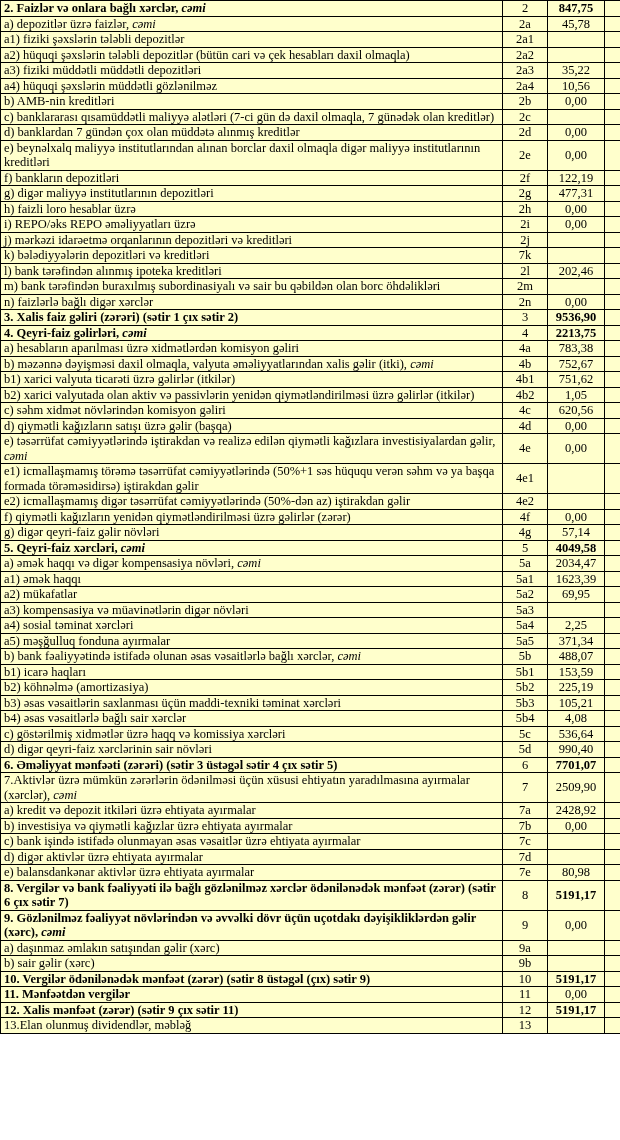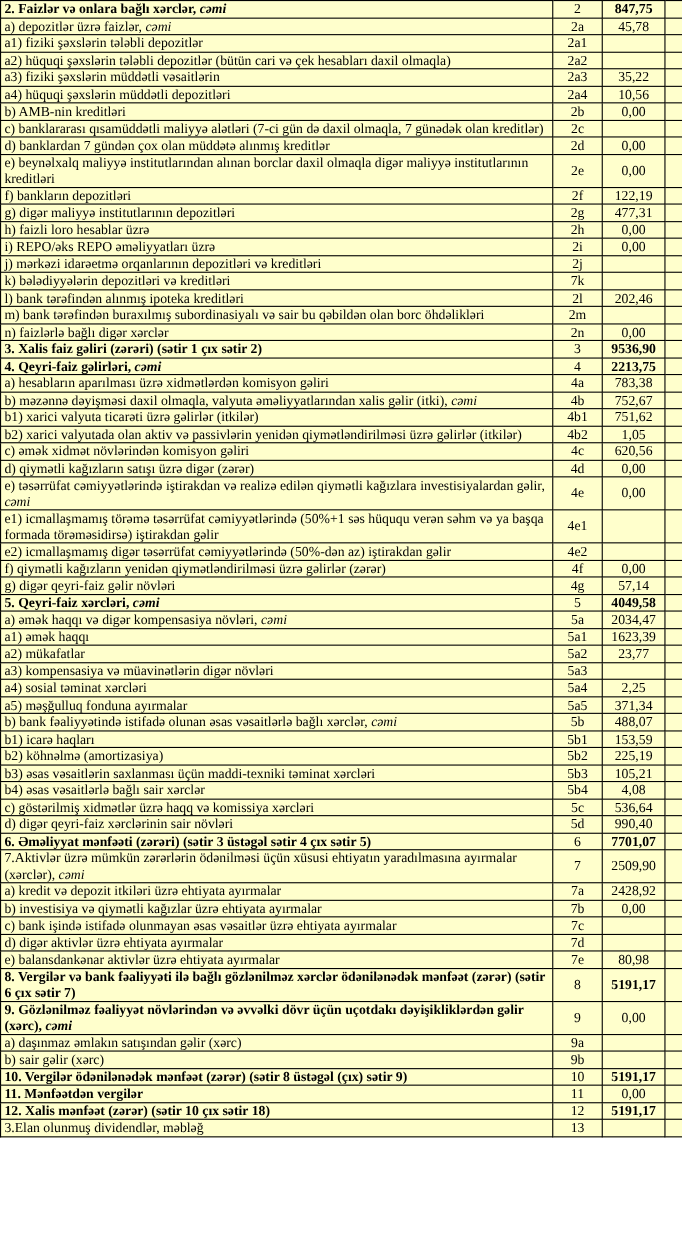--- a/index.html
+++ b/index.html
@@ -66,27 +66,27 @@
           <td class="val"></td>
           <td class="extra"></td>
         </tr>
         <tr>
           <td class="lbl ind2">a2) hüquqi şəxslərin tələbli depozitlər (bütün cari və çek hesabları daxil olmaqla)</td>
           <td class="code">2a2</td>
           <td class="val"></td>
           <td class="extra"></td>
         </tr>
         <tr>
-          <td class="lbl ind2">a3) fiziki şəxslərin müddətli vəsaitlərin</td>
+          <td class="lbl ind2">a3) fiziki müddətli müddətli depozitləri</td>
           <td class="code">2a3</td>
           <td class="val">35,22</td>
           <td class="extra"></td>
         </tr>
         <tr>
-          <td class="lbl ind2">a4) hüquqi şəxslərin müddətli depozitləri</td>
+          <td class="lbl ind2">a4) hüquqi şəxslərin müddətli gözlənilməz</td>
           <td class="code">2a4</td>
           <td class="val">10,56</td>
           <td class="extra"></td>
         </tr>
         <tr>
           <td class="lbl ind1">b) AMB-nin kreditləri</td>
           <td class="code">2b</td>
           <td class="val">0,00</td>
           <td class="extra"></td>
         </tr>
@@ -192,27 +192,27 @@
           <td class="val">751,62</td>
           <td class="extra"></td>
         </tr>
         <tr>
           <td class="lbl ind2">b2) xarici valyutada olan aktiv və passivlərin yenidən qiymətləndirilməsi üzrə gəlirlər (itkilər)</td>
           <td class="code">4b2</td>
           <td class="val">1,05</td>
           <td class="extra"></td>
         </tr>
         <tr>
-          <td class="lbl ind1">c) əmək xidmət növlərindən komisyon gəliri</td>
+          <td class="lbl ind1">c) səhm xidmət növlərindən komisyon gəliri</td>
           <td class="code">4c</td>
           <td class="val">620,56</td>
           <td class="extra"></td>
         </tr>
         <tr>
-          <td class="lbl ind1">d) qiymətli kağızların satışı üzrə digər (zərər)</td>
+          <td class="lbl ind1">d) qiymətli kağızların satışı üzrə gəlir (başqa)</td>
           <td class="code">4d</td>
           <td class="val">0,00</td>
           <td class="extra"></td>
         </tr>
         <tr>
           <td class="lbl ind1">e) təsərrüfat cəmiyyətlərində iştirakdan və realizə edilən qiymətli kağızlara investisiyalardan gəlir, <i>cəmi</i></td>
           <td class="code">4e</td>
           <td class="val">0,00</td>
           <td class="extra"></td>
         </tr>
@@ -254,21 +254,21 @@
         </tr>
         <tr>
           <td class="lbl ind2">a1) əmək haqqı</td>
           <td class="code">5a1</td>
           <td class="val">1623,39</td>
           <td class="extra"></td>
         </tr>
         <tr>
           <td class="lbl ind2">a2) mükafatlar</td>
           <td class="code">5a2</td>
-          <td class="val">23,77</td>
+          <td class="val">69,95</td>
           <td class="extra"></td>
         </tr>
         <tr>
           <td class="lbl ind2">a3) kompensasiya və müavinətlərin digər növləri</td>
           <td class="code">5a3</td>
           <td class="val"></td>
           <td class="extra"></td>
         </tr>
         <tr>
           <td class="lbl ind2">a4) sosial təminat xərcləri</td>
@@ -396,26 +396,26 @@
           <td class="val b">5191,17</td>
           <td class="extra"></td>
         </tr>
         <tr>
           <td class="lbl ind0 b">11. Mənfəətdən vergilər</td>
           <td class="code">11</td>
           <td class="val">0,00</td>
           <td class="extra"></td>
         </tr>
         <tr>
-          <td class="lbl ind0 b">12. Xalis mənfəət (zərər) (sətir 10 çıx sətir 18)</td>
+          <td class="lbl ind0 b">12. Xalis mənfəət (zərər) (sətir 9 çıx sətir 11)</td>
           <td class="code">12</td>
           <td class="val b">5191,17</td>
           <td class="extra"></td>
         </tr>
         <tr>
-          <td class="lbl ind0">3.Elan olunmuş dividendlər, məbləğ</td>
+          <td class="lbl ind0">13.Elan olunmuş dividendlər, məbləğ</td>
           <td class="code">13</td>
           <td class="val"></td>
           <td class="extra"></td>
         </tr>
       </tbody>
   </table>
 </div>
 
 </body></html>

